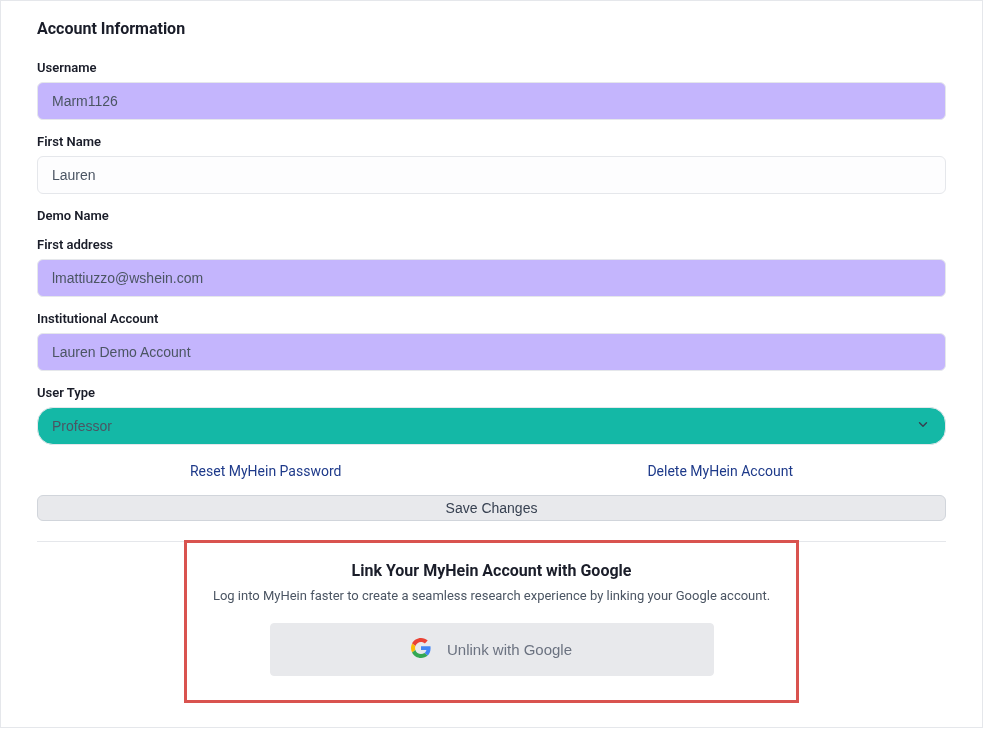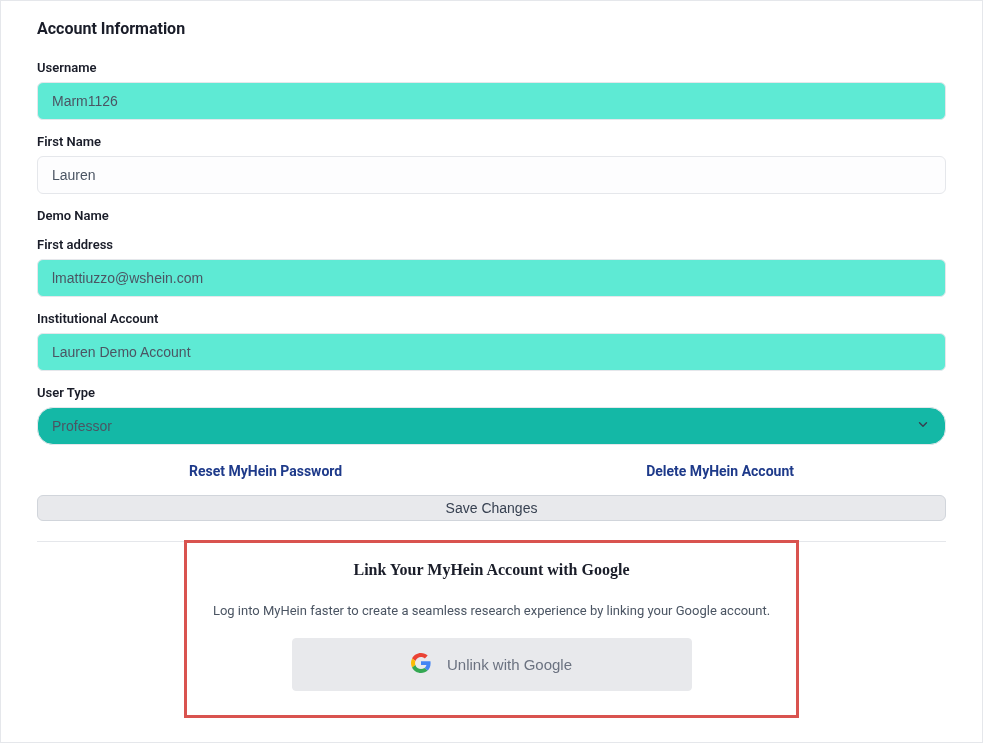--- a/index.html
+++ b/index.html
@@ -38,21 +38,21 @@
       width: 100%;
       padding: 10px 14px;
       font-size: 14px;
       color: #4b5563;
       background: #fdfdfe;
       border: 1px solid #e5e7eb;
       border-radius: 6px;
       outline: none;
     }
     .form-input.readonly {
-      background: #5eead4;
+      background: #c4b5fd;
       color: #4b5563;
     }
     .select-wrapper {
       position: relative;
       width: 100%;
     }
     .form-select {
       width: 100%;
       padding: 10px 14px;
       font-size: 14px;
@@ -71,21 +71,21 @@
       transform: translateY(-50%);
       pointer-events: none;
     }
     .link-row {
       display: flex;
       justify-content: space-around;
       margin: 18px 0 16px 0;
     }
     .link-action {
       color: #1e3a8a;
-      font-weight: 700;
+      font-weight: 400;
       font-size: 14px;
       cursor: pointer;
       text-decoration: none;
     }
     .save-btn {
       width: 100%;
       padding: 4px;
       background: #e8e9ec;
       border: 1px solid #d1d5db;
       border-radius: 6px;
@@ -104,41 +104,40 @@
       width: 615px;
       border: 3px solid #d9534f;
       padding: 18px 20px 24px 20px;
       text-align: center;
       margin-top: -2px;
     }
     .google-title {
       font-size: 16px;
       font-weight: 700;
       color: #1a1d29;
-      margin-bottom: 24px;
-      font-family: Liberation Serif, serif;
+      margin-bottom: 8px;
     }
     .google-desc {
       font-size: 13px;
       color: #4b5563;
       margin-bottom: 20px;
     }
     .google-btn {
       display: inline-flex;
       align-items: center;
       justify-content: center;
       gap: 16px;
       padding: 14px 36px;
       background: #e8e9ec;
       border: 1px solid #e8e9ec;
       border-radius: 4px;
       font-size: 15px;
       color: #6b7280;
       cursor: pointer;
-      width: 400px;
+      width: 444px;
     }
     .google-icon-svg {
       width: 20px;
       height: 20px;
       flex-shrink: 0;
     }
   </style>
 </head>
 <body>
 

